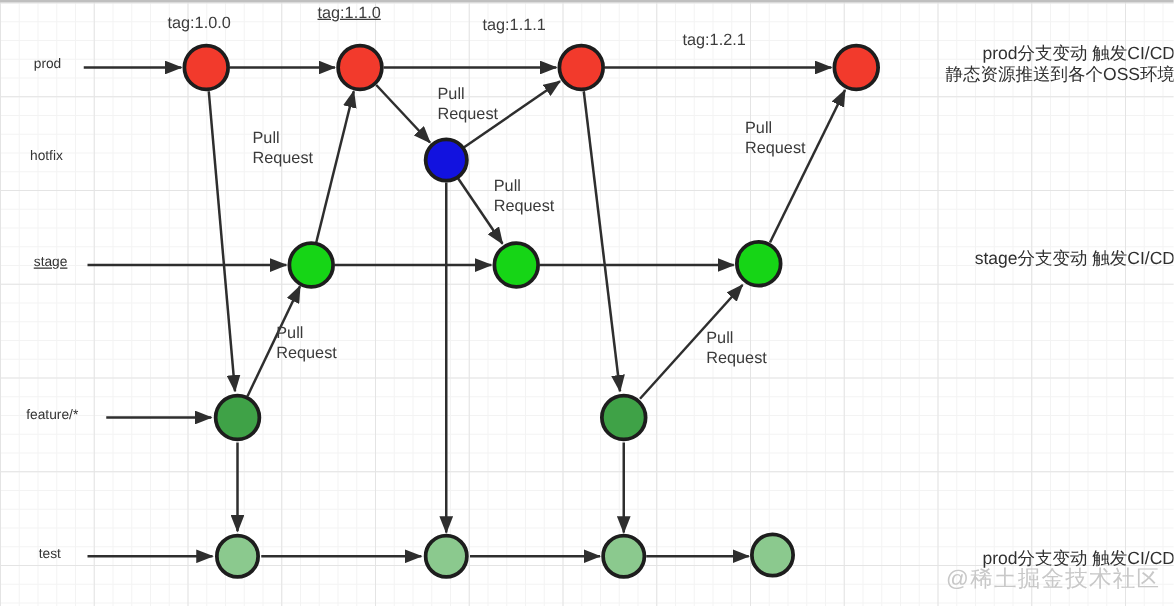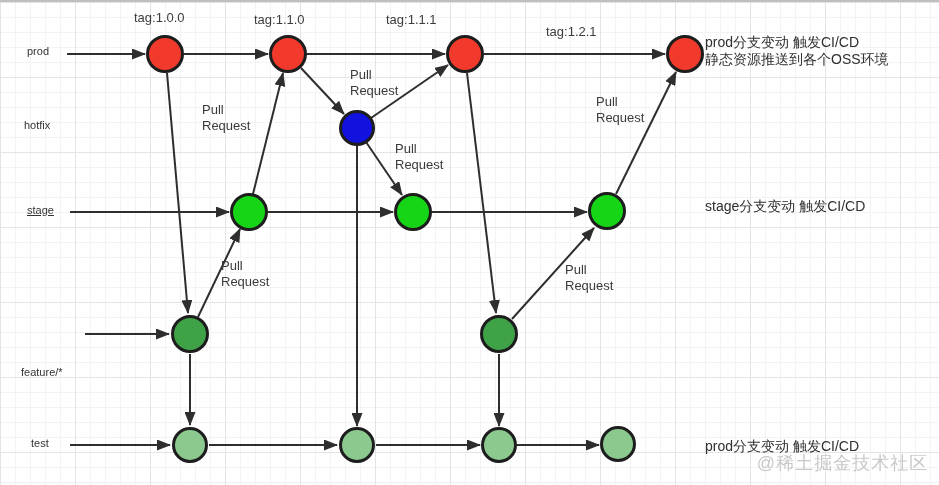--- a/index.html
+++ b/index.html
@@ -29,21 +29,21 @@
   .n-feature{background:#3fa247;width:38px;height:38px;}
   .n-test{background:#8bc98e;width:36px;height:36px;}
   .txt{position:absolute;color:#333;white-space:nowrap;}
   .branch-label{font-size:11px;}
   .tag-label{font-size:13px;color:#3c3c3c;}
   .pr-label{
     position:absolute;width:64px;
     font-size:13px;line-height:16px;color:#3a3a3a;white-space:normal;
   }
   .annotation{
-    position:absolute;width:235px;text-align:left;
+    position:absolute;width:235px;text-align:right;
     font-size:14px;line-height:17px;color:#2f2f2f;
   }
   .watermark{
     position:absolute;width:235px;text-align:center;
     font-size:18px;color:#c8c8c8;letter-spacing:1px;
   }
 </style>
 </head>
 <body>
 
@@ -92,25 +92,25 @@
   <div class="node n-feature" style="left:171px;top:313px;"></div>
   <div class="node n-feature" style="left:480px;top:313px;"></div>
   <div class="node n-test" style="left:172px;top:425px;"></div>
   <div class="node n-test" style="left:339px;top:425px;"></div>
   <div class="node n-test" style="left:481px;top:425px;"></div>
   <div class="node n-test" style="left:600px;top:424px;"></div>
 
   <div class="txt branch-label" style="left:27px;top:43px;">prod</div>
   <div class="txt branch-label" style="left:24px;top:117px;">hotfix</div>
   <div class="txt branch-label" style="left:27px;top:202px;text-decoration:underline;">stage</div>
-  <div class="txt branch-label" style="left:21px;top:324px;margin-top:40px;">feature/*</div>
+  <div class="txt branch-label" style="left:21px;top:324px;">feature/*</div>
   <div class="txt branch-label" style="left:31px;top:435px;">test</div>
 
   <div class="txt tag-label" style="left:134px;top:8px;text-align:right;">tag:1.0.0</div>
-  <div class="txt tag-label" style="left:254px;top:10px;">tag:1.1.0</div>
+  <div class="txt tag-label" style="left:254px;top:0;text-decoration:underline;">tag:1.1.0</div>
   <div class="txt tag-label" style="left:386px;top:10px;">tag:1.1.1</div>
   <div class="txt tag-label" style="left:546px;top:22px;">tag:1.2.1</div>
 
   <div class="pr-label" style="left:202px;top:100px;">Pull Request</div>
   <div class="pr-label" style="left:350px;top:65px;">Pull Request</div>
   <div class="pr-label" style="left:395px;top:139px;">Pull Request</div>
   <div class="pr-label" style="left:221px;top:256px;">Pull Request</div>
   <div class="pr-label" style="left:565px;top:260px;">Pull Request</div>
   <div class="pr-label" style="left:596px;top:92px;">Pull Request</div>
 

